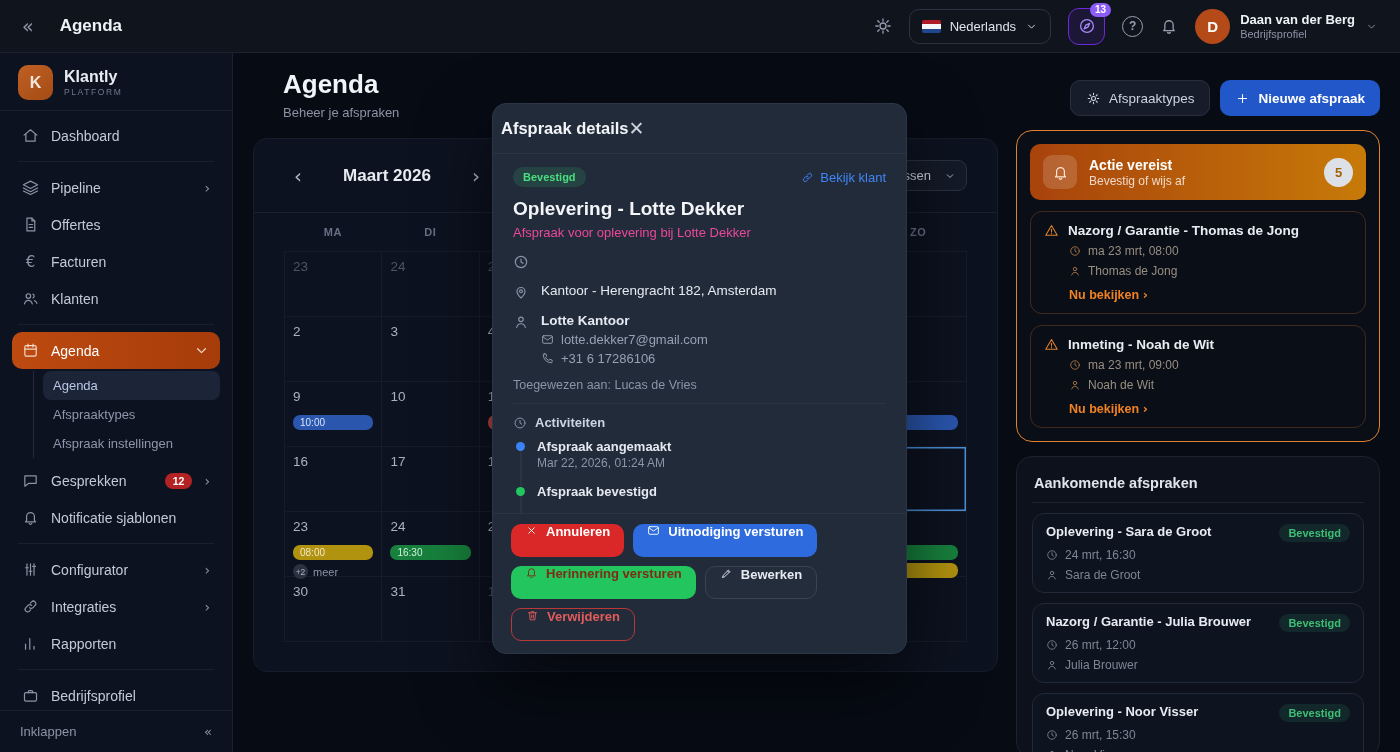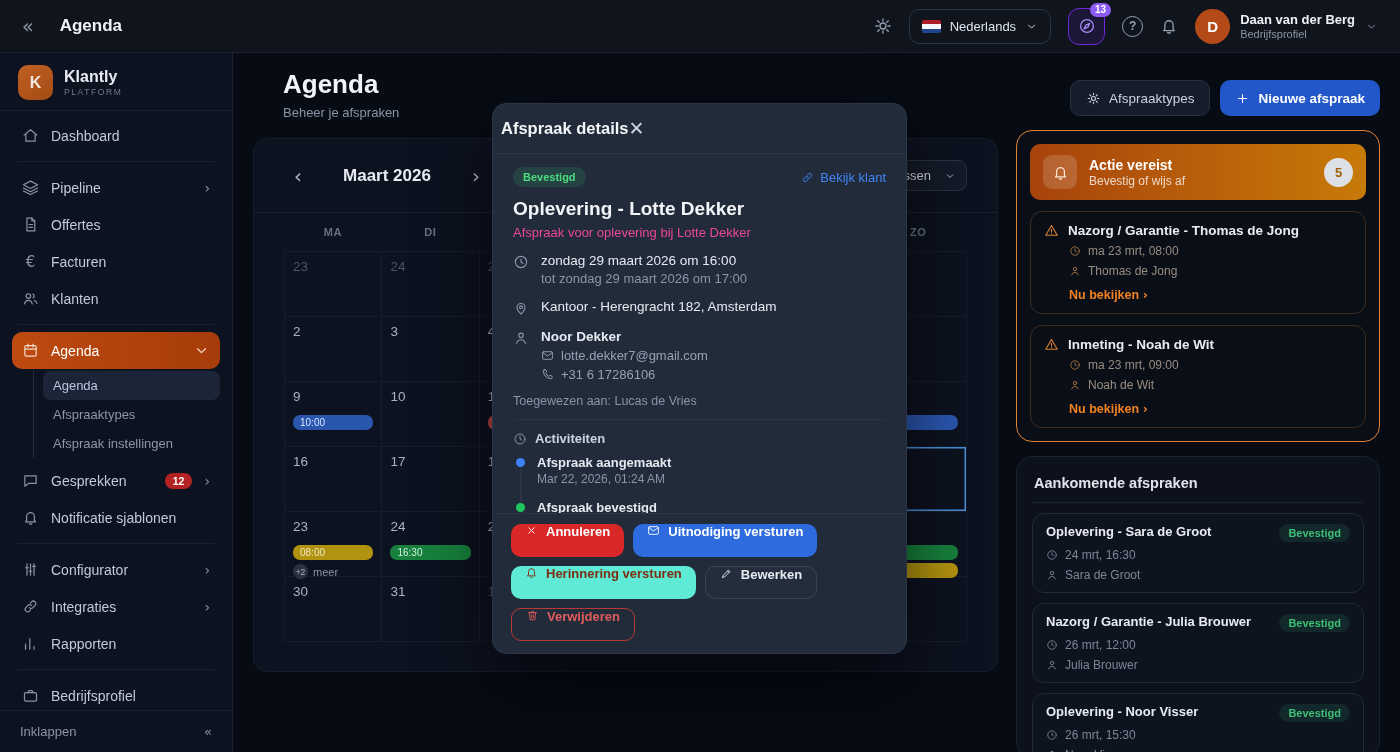--- a/index.html
+++ b/index.html
@@ -157,21 +157,21 @@
   .t-dot { width:9px; height:9px; border-radius:50%; margin-top:3px; flex:none; position:relative; z-index:1; }
   .t-dot.blue { background:#3b82f6; } .t-dot.green { background:#22c55e; }
   .t-label { color:#e5e9f0; font-size:13px; font-weight:bold; }
   .t-date { color:#8b95a7; font-size:12px; margin-top:2px; }
   .m-foot { flex:none; border-top:1px solid #2b3444; padding:10px 18px 12px; display:flex; flex-wrap:wrap; gap:9px; }
   .mbtn { display:flex; align-items:flex-start; gap:8px; height:33px; padding:0 14px; border-radius:10px;
     font-size:13px; font-weight:bold; cursor:pointer; }
   .mbtn .ic { width:13px; height:13px; }
   .mbtn-red { background:#da2727; color:#fff; }
   .mbtn-blue { background:#2e6bdf; color:#fff; }
-  .mbtn-amber { background:#5eead4; color:#7c2d12; }
+  .mbtn-amber { background:#22c55e; color:#7c2d12; }
   .mbtn-dark { background:#242d3c; border:1px solid #3a4354; color:#e6eaf1; }
   .mbtn-outline { background:transparent; border:1px solid #b93838; color:#e25c5c; }
 </style>
 </head>
 <body>
 
 <div class="topbar">
   <span class="tb-collapse glyph">«</span>
   <span class="tb-title">Agenda</span>
   <div class="tb-right">
@@ -665,39 +665,35 @@
       </span>
     </div>
     <div class="m-title">Oplevering - Lotte Dekker</div>
     <div class="m-sub">Afspraak voor oplevering bij Lotte Dekker</div>
 
     <div class="inforow">
       <svg class="ic" viewBox="0 0 24 24">
           <circle cx="12" cy="12" r="8.5"></circle>
           <path d="M12 7.5V12l3 2"></path>
         </svg>
-      <span>
-        <div class="info-main">zondag 29 maart 2026 om 16:00</div>
-        <div class="info-dim">tot zondag 29 maart 2026 om 17:00</div>
-      </span>
     </div>
     <div class="inforow">
       <svg class="ic" viewBox="0 0 24 24">
           <path d="M12 21c-4-3.8-6-7-6-9.8a6 6 0 0 1 12 0C18 14 16 17.2 12 21Z"></path>
           <circle cx="12" cy="11" r="2.2"></circle>
         </svg>
       <span class="info-main">Kantoor - Herengracht 182, Amsterdam</span>
     </div>
     <div class="inforow">
       <svg class="ic" viewBox="0 0 24 24">
           <circle cx="12" cy="8" r="3.4"></circle>
           <path d="M5.5 20c1-3.6 3.4-5.4 6.5-5.4s5.5 1.8 6.5 5.4"></path>
         </svg>
       <span>
-        <div class="info-main" style="font-weight:bold">Noor Dekker</div>
+        <div class="info-main" style="font-weight:bold">Lotte Kantoor</div>
         <div class="contact-line">
           <svg class="ic" viewBox="0 0 24 24">
               <rect x="3" y="5" width="18" height="14" rx="2"></rect>
               <path d="m3.5 7 8.5 6 8.5-6"></path>
             </svg>
           <span>lotte.dekker7@gmail.com</span>
         </div>
         <div class="contact-line">
           <svg class="ic" viewBox="0 0 24 24">
               <path d="M6 3.5h3l1.5 4L8.4 9.6a13 13 0 0 0 6 6l2.1-2.1 4 1.5v3a1.9 1.9 0 0 1-2.1 1.9A16.5 16.5 0 0 1 4.1 5.6 1.9 1.9 0 0 1 6 3.5Z"></path>

